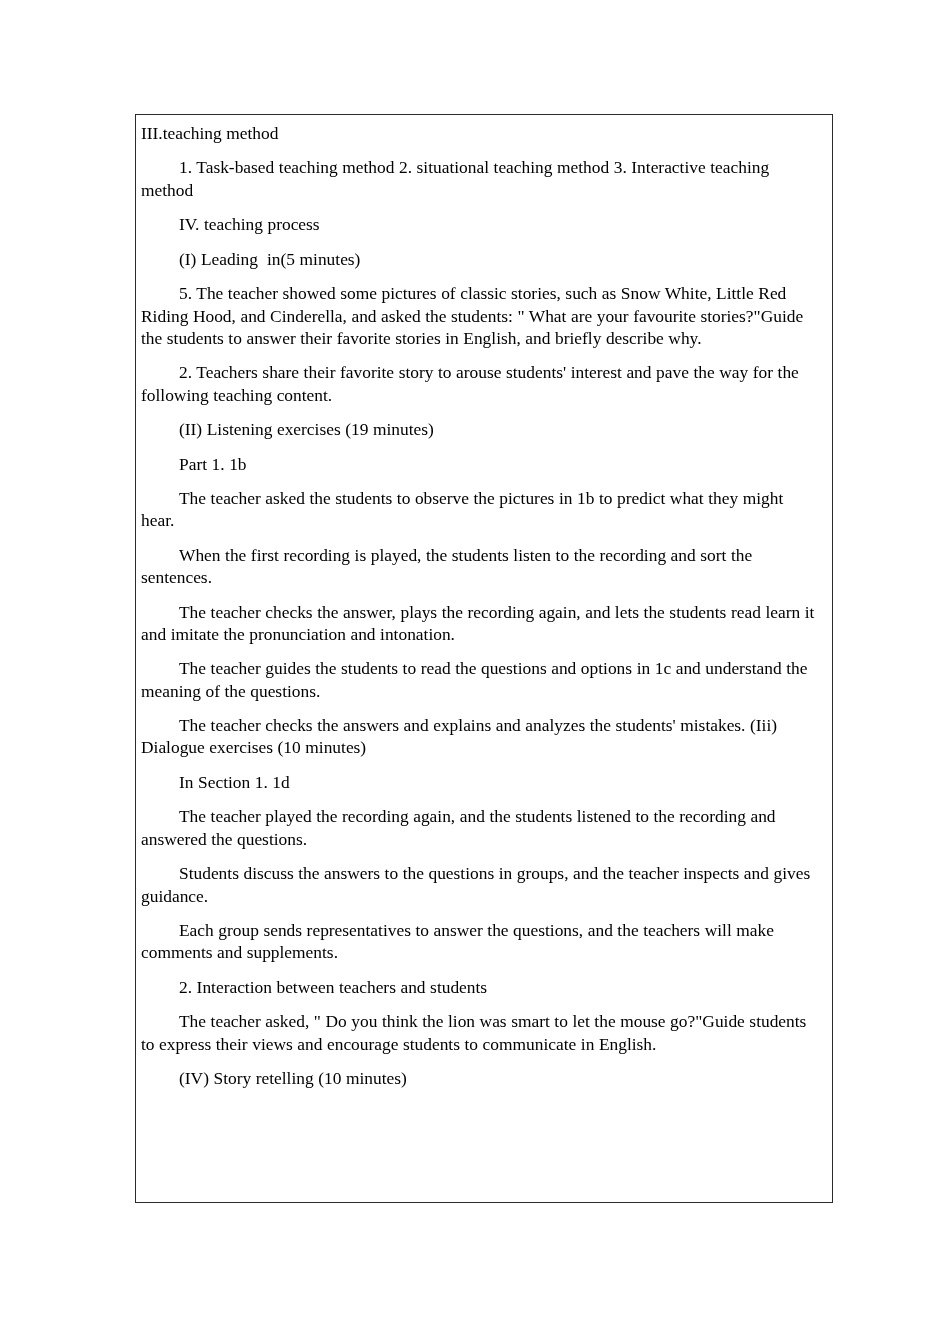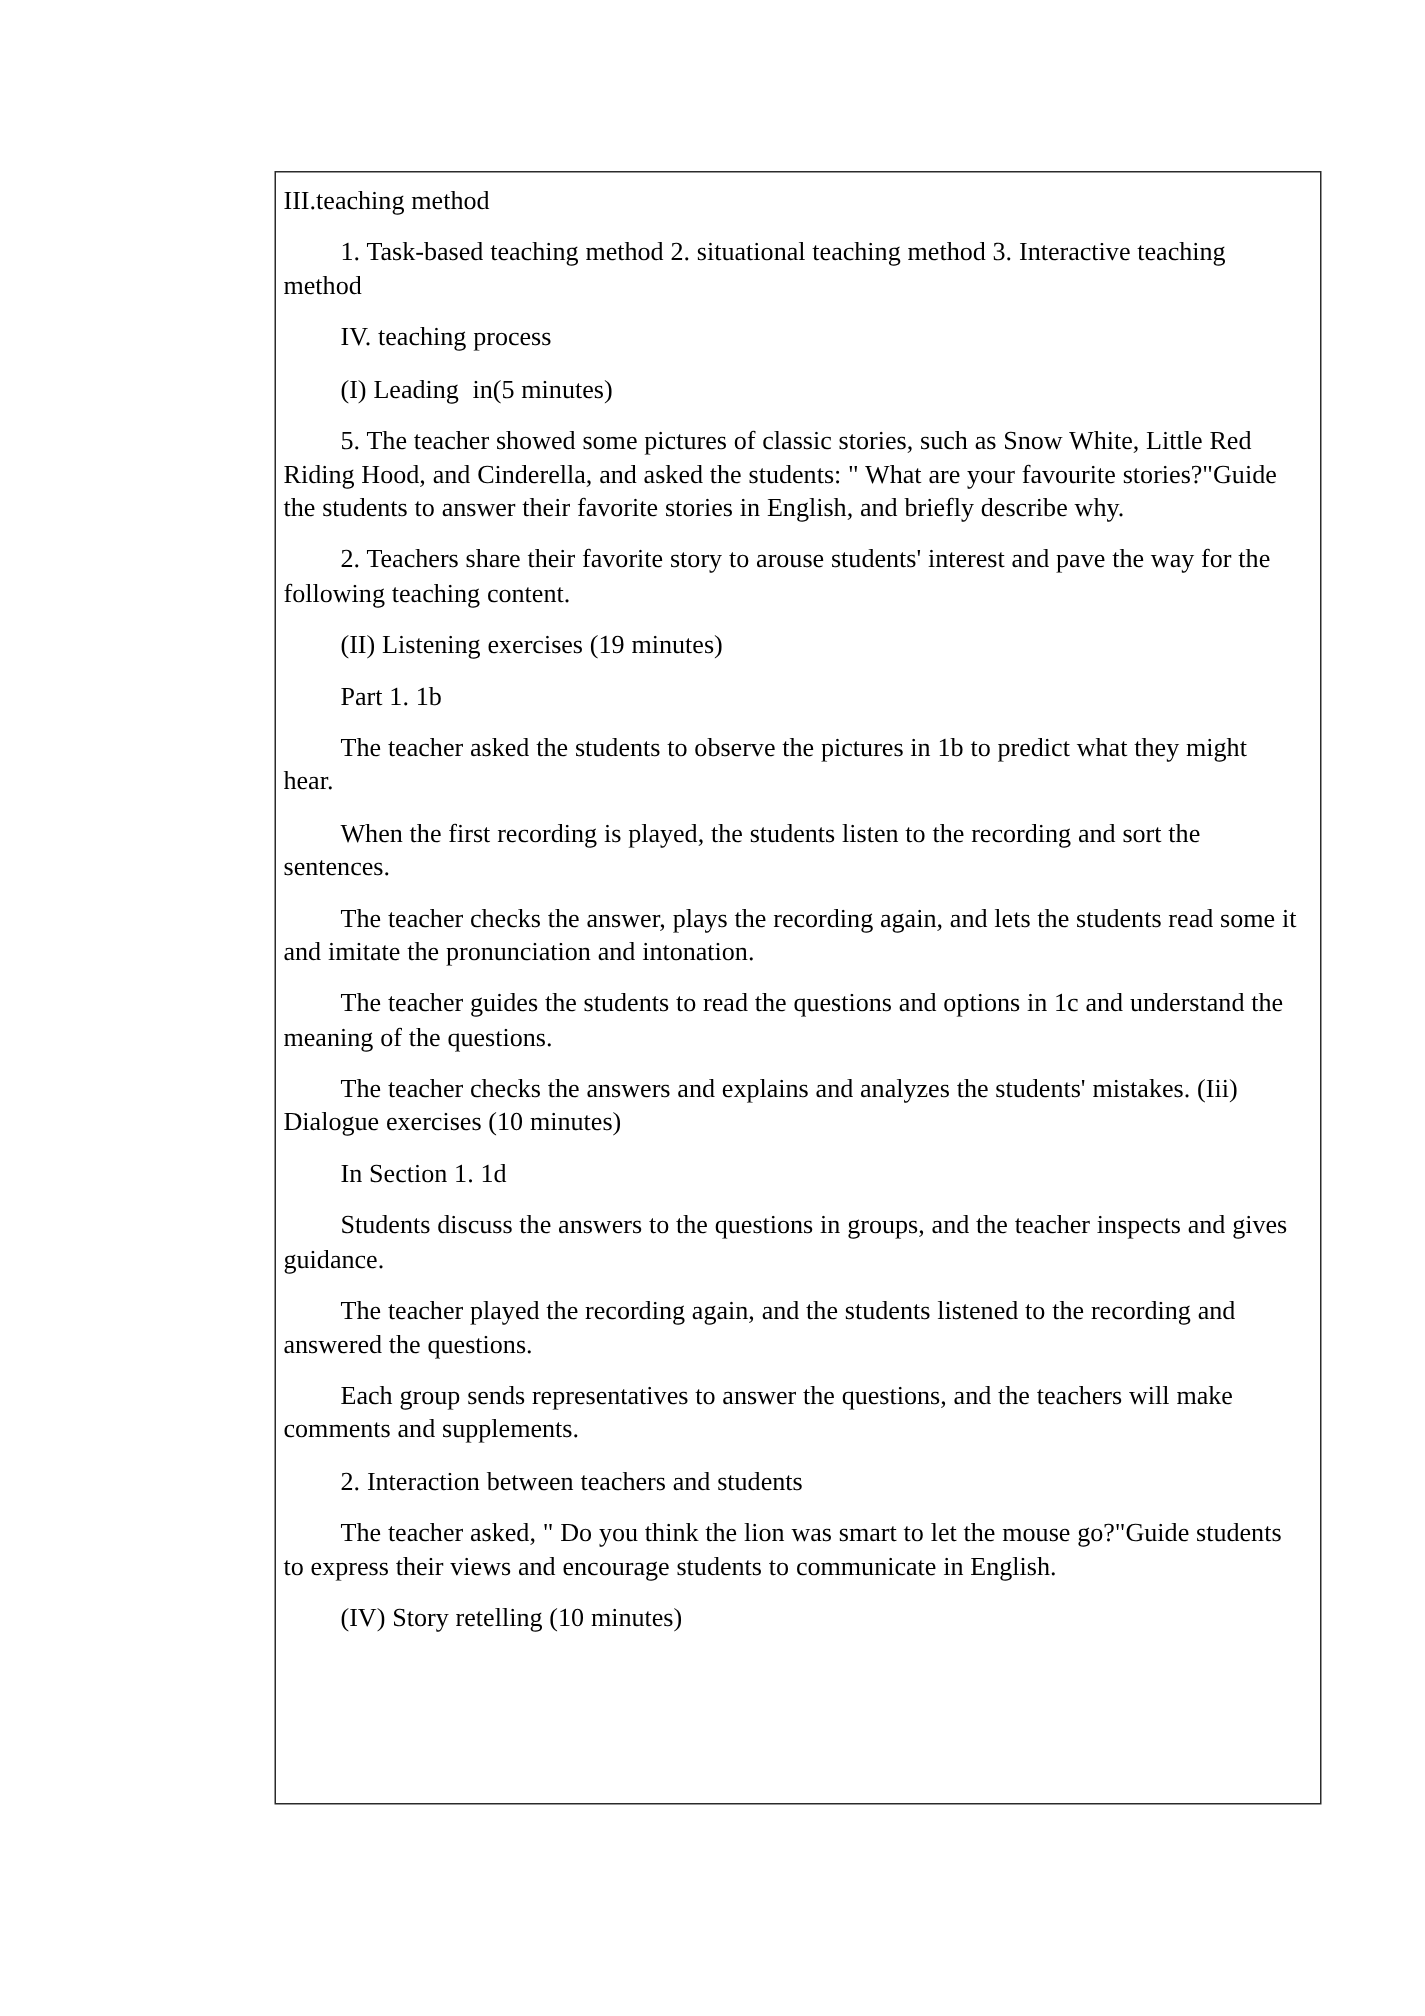--- a/index.html
+++ b/index.html
@@ -27,21 +27,20 @@
     position: absolute;
     left: 135px;
     top: 114px;
     width: 698px;
     height: 1089px;
     box-sizing: border-box;
     border: 1px solid #2b2b2b;
     background: #ffffff;
     padding: 7px 12px 0 5px;
     overflow: hidden;
-    margin-left: 48px;
   }
   #doc-body {
     font-size: 17.4px;
     line-height: 22.3px;
     text-align: left;
   }
   p.para {
     margin: 0 0 12.2px 0;
     padding: 0;
     text-indent: 38px;
@@ -64,25 +63,25 @@
         <p class="para no-indent">III.teaching method</p>
         <p class="para">1. Task-based teaching method 2. situational teaching method 3. Interactive teaching method</p>
         <p class="para">IV. teaching process</p>
         <p class="para">(I) Leading  in(5 minutes)</p>
         <p class="para">5. The teacher showed some pictures of classic stories, such as Snow White, Little Red Riding Hood, and Cinderella, and asked the students: " What are your favourite stories?"Guide the students to answer their favorite stories in English, and briefly describe why.</p>
         <p class="para">2. Teachers share their favorite story to arouse students' interest and pave the way for the following teaching content.</p>
         <p class="para">(II) Listening exercises (19 minutes)</p>
         <p class="para">Part 1. 1b</p>
         <p class="para">The teacher asked the students to observe the pictures in 1b to predict what they might hear.</p>
         <p class="para">When the first recording is played, the students listen to the recording and sort the sentences.</p>
-        <p class="para">The teacher checks the answer, plays the recording again, and lets the students read some it and imitate the pronunciation and intonation.</p>
+        <p class="para">The teacher checks the answer, plays the recording again, and lets the students read learn it and imitate the pronunciation and intonation.</p>
         <p class="para">The teacher guides the students to read the questions and options in 1c and understand the meaning of the questions.</p>
         <p class="para">The teacher checks the answers and explains and analyzes the students' mistakes. (Iii) Dialogue exercises (10 minutes)</p>
         <p class="para">In Section 1. 1d</p>
+        <p class="para">The teacher played the recording again, and the students listened to the recording and answered the questions.</p>
         <p class="para">Students discuss the answers to the questions in groups, and the teacher inspects and gives guidance.</p>
-        <p class="para">The teacher played the recording again, and the students listened to the recording and answered the questions.</p>
         <p class="para">Each group sends representatives to answer the questions, and the teachers will make comments and supplements.</p>
         <p class="para">2. Interaction between teachers and students</p>
         <p class="para">The teacher asked, " Do you think the lion was smart to let the mouse go?"Guide students to express their views and encourage students to communicate in English.</p>
         <p class="para">(IV) Story retelling (10 minutes)</p>
       </div>
   </div>
 </div>
 
 </body></html>

